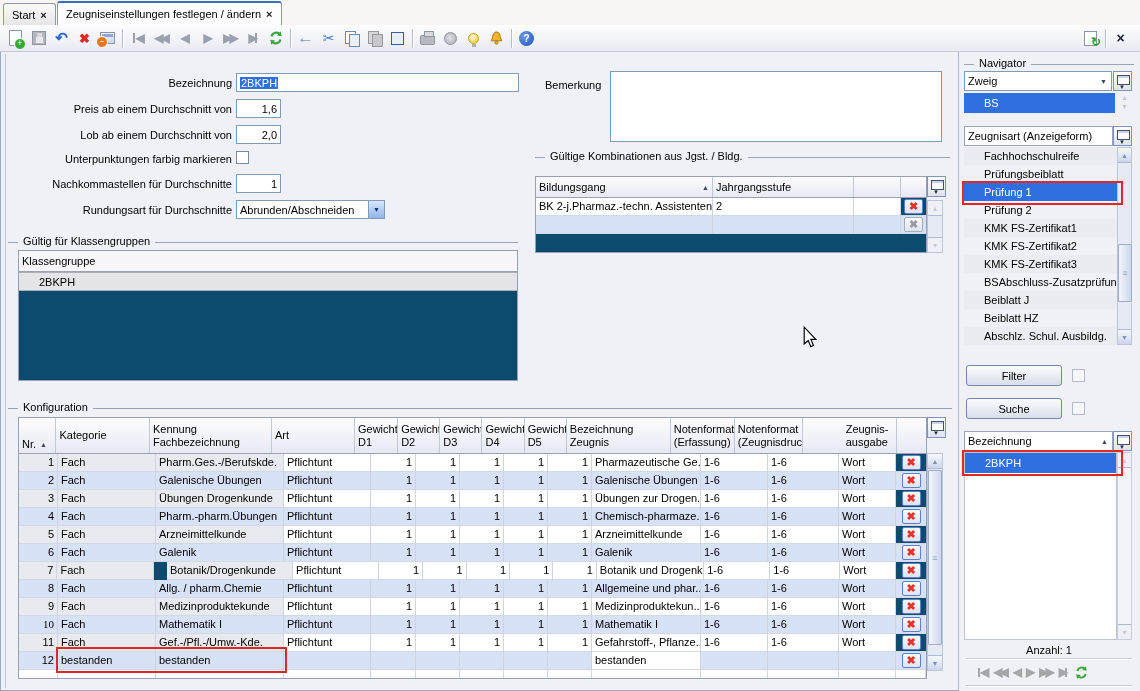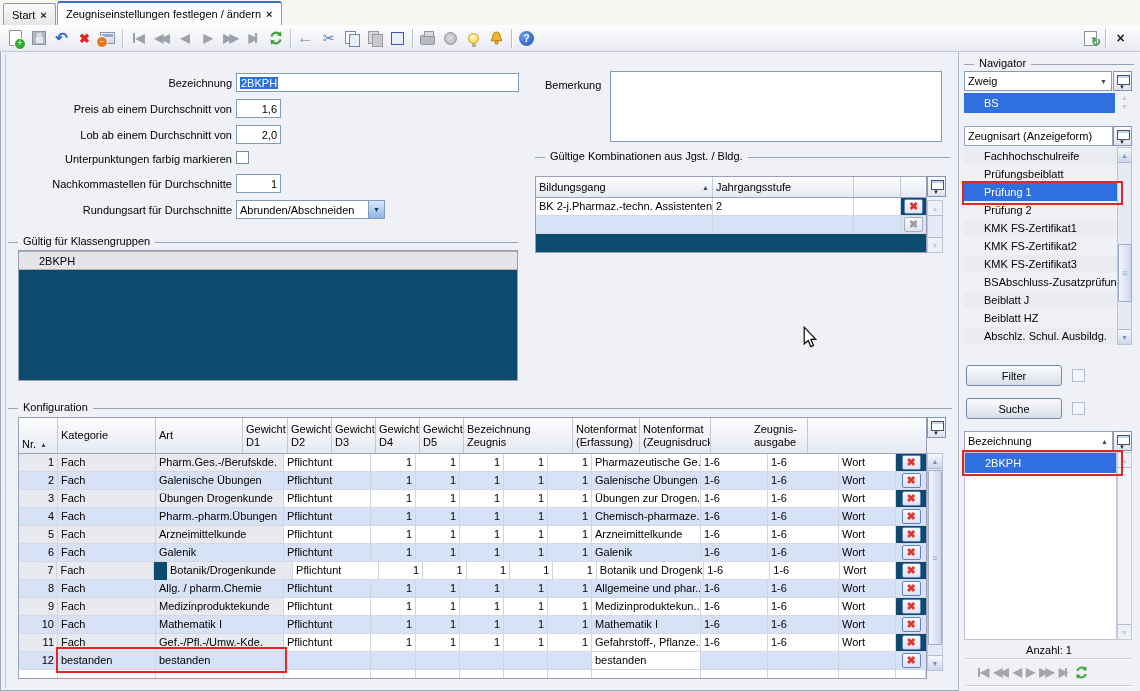--- a/index.html
+++ b/index.html
@@ -318,39 +318,48 @@
     <div class="ar faded">▲</div>
     <div class="ar faded bot">▼</div>
   </div>
 
   <div class="grp" style="left:8px;top:236px;width:510px">
     <i class="ln l0"></i>
       <span>Gültig für Klassengruppen</span>
       <i class="ln lf"></i>
   </div>
   <div class="tbl" style="left:18px;top:250px;width:500px;height:131px">
+    <div class="hrow" style="height:21px;background:#f7f7fb">
+      <div class="hcell" style="width:498px;border-right:none">
+        <span class="ht">Klassengruppe</span>
+      </div>
+    </div>
     <div id="klg-body">
         <div class="list-item" style="height: 19px; line-height: 18px; background: rgb(228, 228, 233); border-top: 1px solid rgb(174, 174, 182); border-bottom: 1px solid rgb(174, 174, 182);">2BKPH</div>
       </div>
   </div>
 
   <div class="grp" style="left:8px;top:402px;width:944px">
     <i class="ln l0"></i>
       <span>Konfiguration</span>
       <i class="ln lf"></i>
   </div>
   <div class="tbl" style="left:18px;top:417px;width:909px;height:262px">
     <div class="hrow" id="khead" style="height:36px">
         <div class="hcell" style="width: 39px; align-items: flex-end;">
           <span class="ht">Nr.</span>
           <span class="sort">▲</span>
         </div>
         <div class="hcell" style="width: 98px;">
           <span class="ht">Kategorie</span>
         </div>
+        <div class="hcell" style="width: 128px;">
+          <span class="ht">Kennung
+Fachbezeichnung</span>
+        </div>
         <div class="hcell" style="width: 87px;">
           <span class="ht">Art</span>
         </div>
         <div class="hcell" style="width: 45px;">
           <span class="ht">Gewicht
 D1</span>
         </div>
         <div class="hcell" style="width: 44px;">
           <span class="ht">Gewicht
 D2</span>
@@ -542,21 +551,21 @@
           <div class="c num" style="width: 44px;">1</div>
           <div class="c" style="width: 109px;">Medizinproduktekun...</div>
           <div class="c" style="width: 67px;">1-6</div>
           <div class="c" style="width: 71px;">1-6</div>
           <div class="c" style="width: 57px;">Wort</div>
           <div class="xwrap" style="width: 30px;">
             <div class="xbtn">✖</div>
           </div>
         </div>
         <div class="r even">
-          <div class="c num" style="width: 39px;">10</div>
+          <div class="c num" style="width: 39px; font-family: Liberation Serif, serif;">10</div>
           <div class="c" style="width: 98px;">Fach</div>
           <div class="c" style="width: 128px;">Mathematik I</div>
           <div class="c" style="width: 87px;">Pflichtunt</div>
           <div class="c num" style="width: 45px;">1</div>
           <div class="c num" style="width: 44px;">1</div>
           <div class="c num" style="width: 44px;">1</div>
           <div class="c num" style="width: 44px;">1</div>
           <div class="c num" style="width: 44px;">1</div>
           <div class="c" style="width: 109px;">Mathematik I</div>
           <div class="c" style="width: 67px;">1-6</div>

